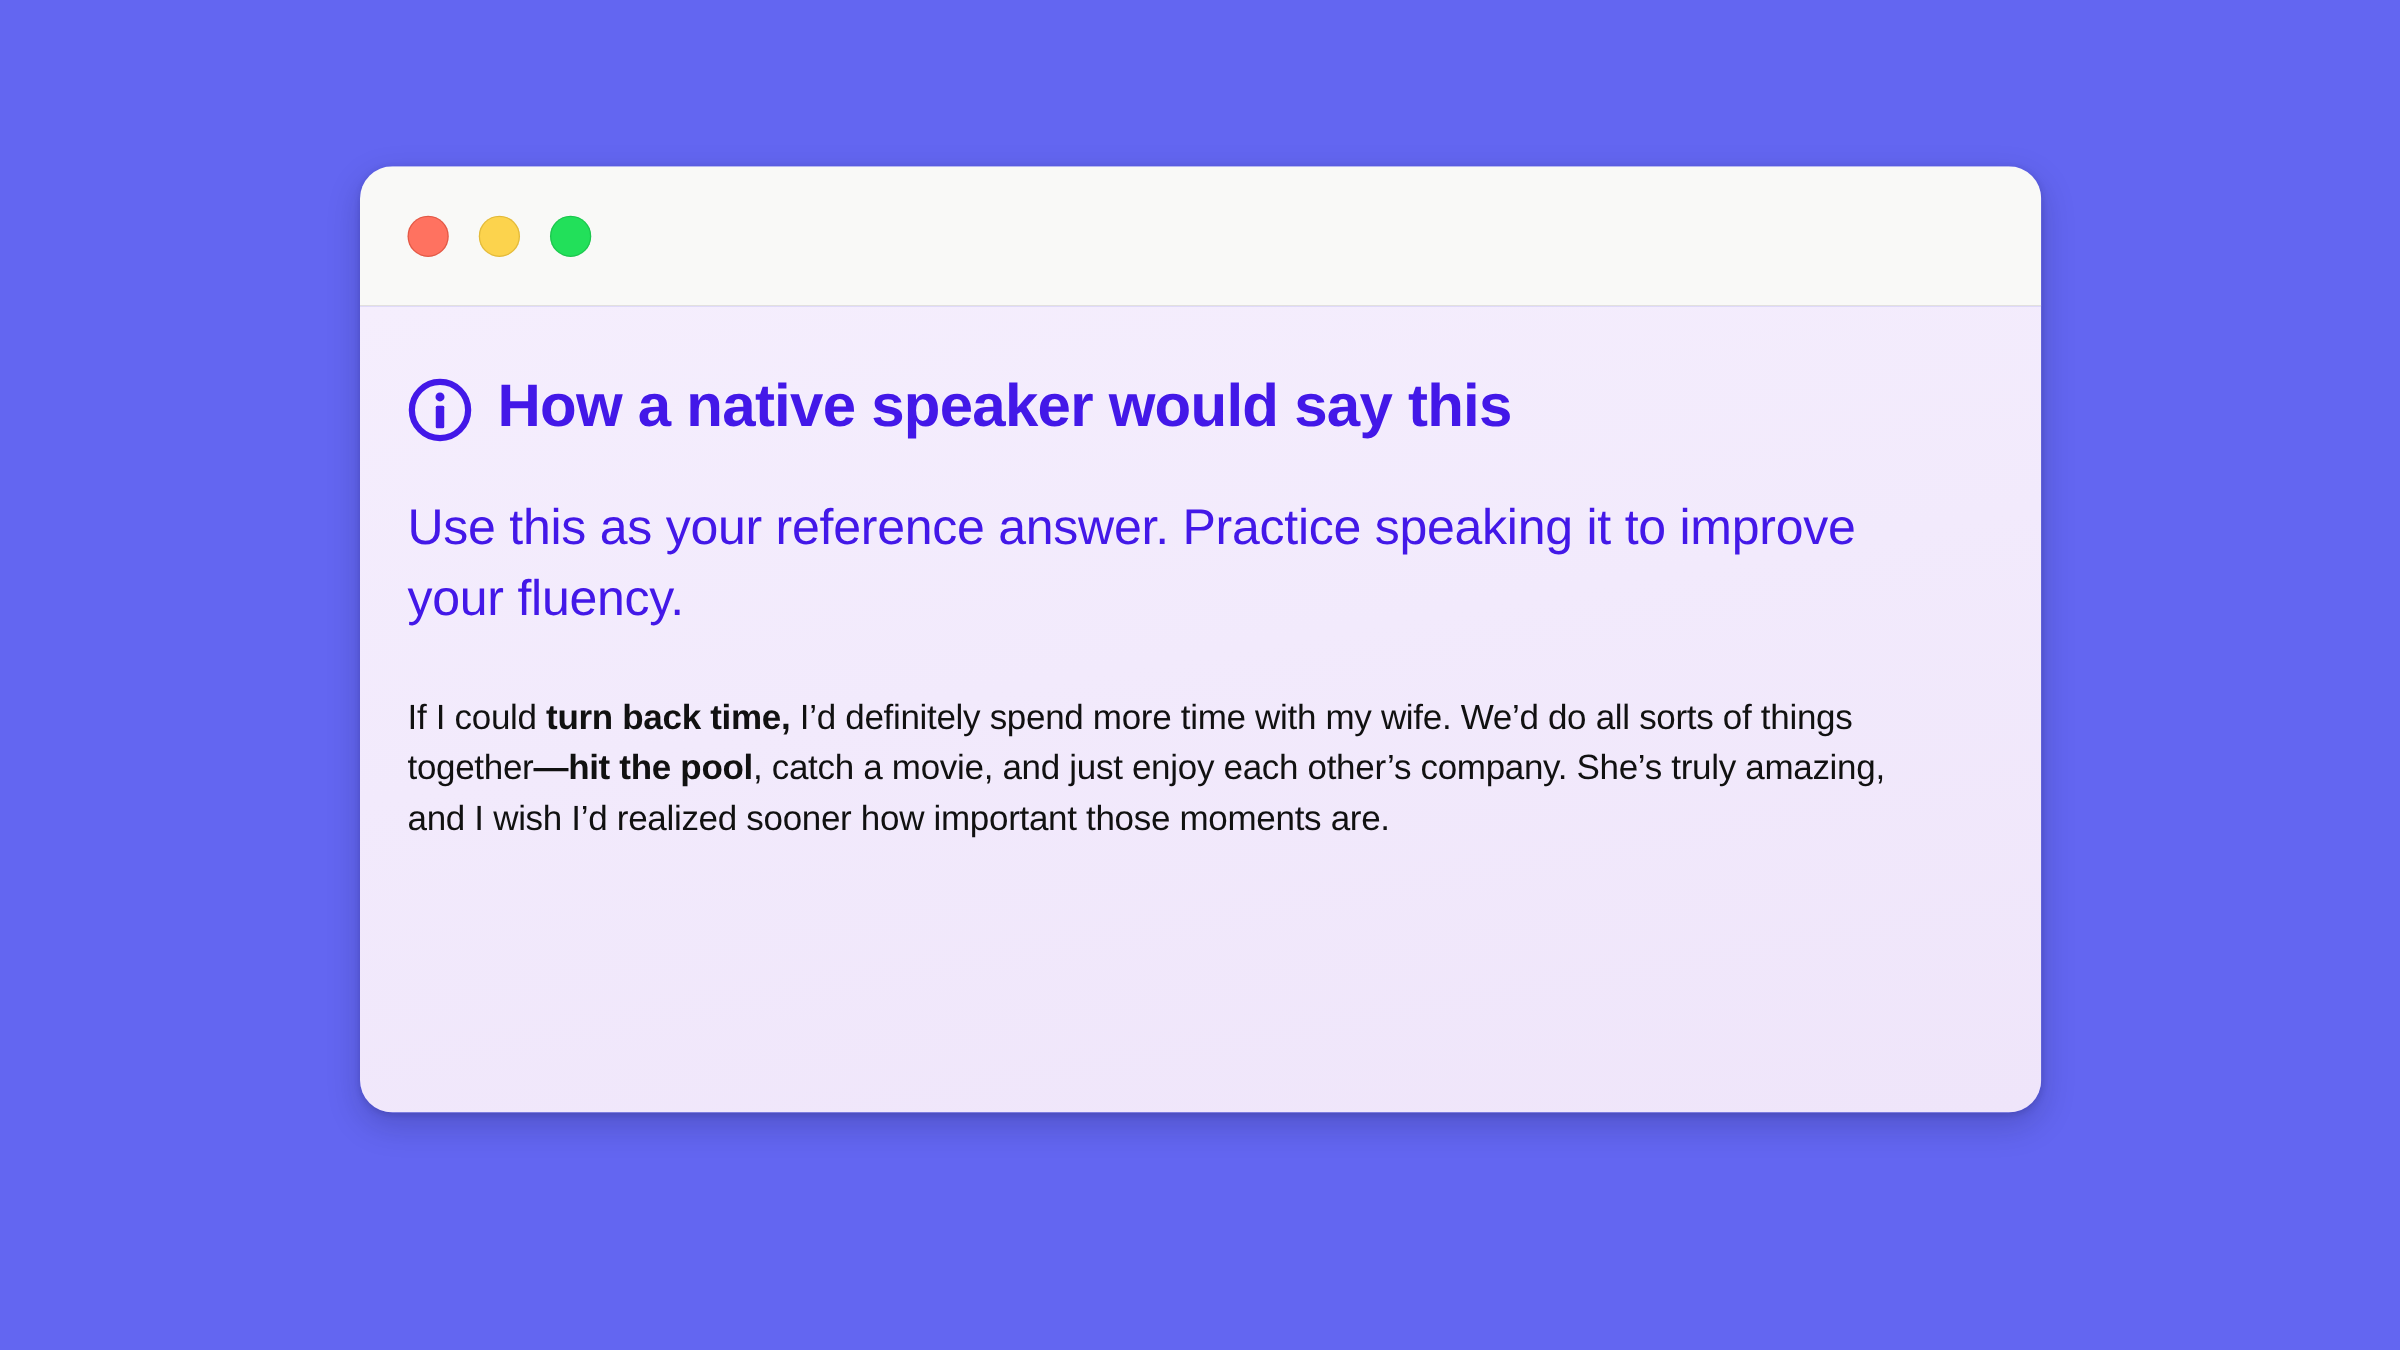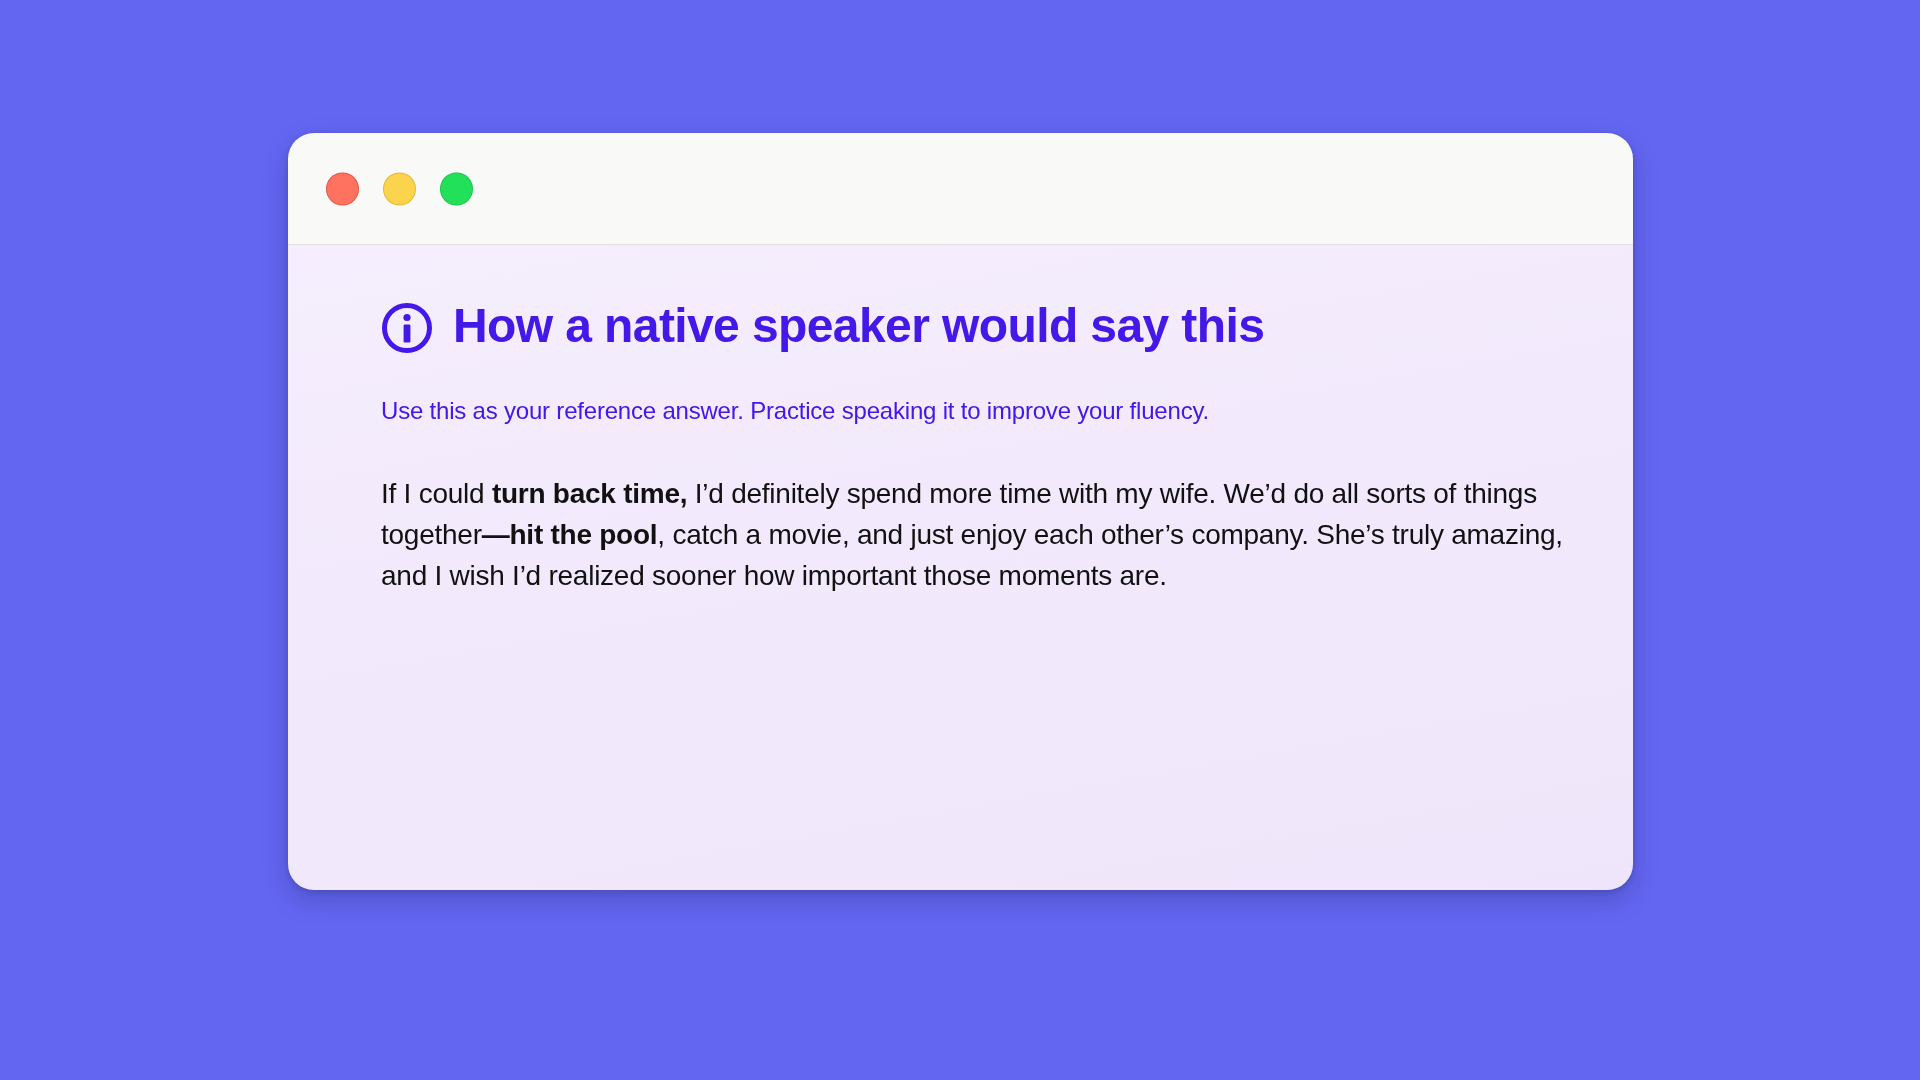--- a/index.html
+++ b/index.html
@@ -60,21 +60,21 @@
   .dot.red    { background: #ff7260; box-shadow: inset 0 0 0 1px rgba(190,60,40,.45); }
   .dot.yellow { background: #fcd34d; box-shadow: inset 0 0 0 1px rgba(190,150,30,.40); }
   .dot.green  { background: #22e05a; box-shadow: inset 0 0 0 1px rgba(20,160,60,.40); }
 
   
   .card-body {
     position: relative;
     height: 645px;
     background: linear-gradient(170deg, #f5eefd 0%, #f2eafc 45%, #efe5fa 100%);
     box-sizing: border-box;
-    padding: 53px 60px 0 93px;
+    padding: 53px 60px 0 38px;
   }
 
   
   .heading {
     display: flex;
     align-items: center;
     gap: 20px;
     margin: 0 0 0 0;
   }
   .info-icon {
@@ -89,21 +89,21 @@
     font-weight: bold;
     color: #4318e8;
     letter-spacing: -0.6px;
     line-height: 1.05;
     white-space: nowrap;
   }
 
   
   .subtitle {
     margin: 40px 0 0 0;
-    font-size: 24px;
+    font-size: 40px;
     color: #4318e8;
     line-height: 1.42;
     max-width: 1180px;
     letter-spacing: -0.2px;
   }
 
   
   .body-text {
     margin: 46px 0 0 0;
     font-size: 28px;

